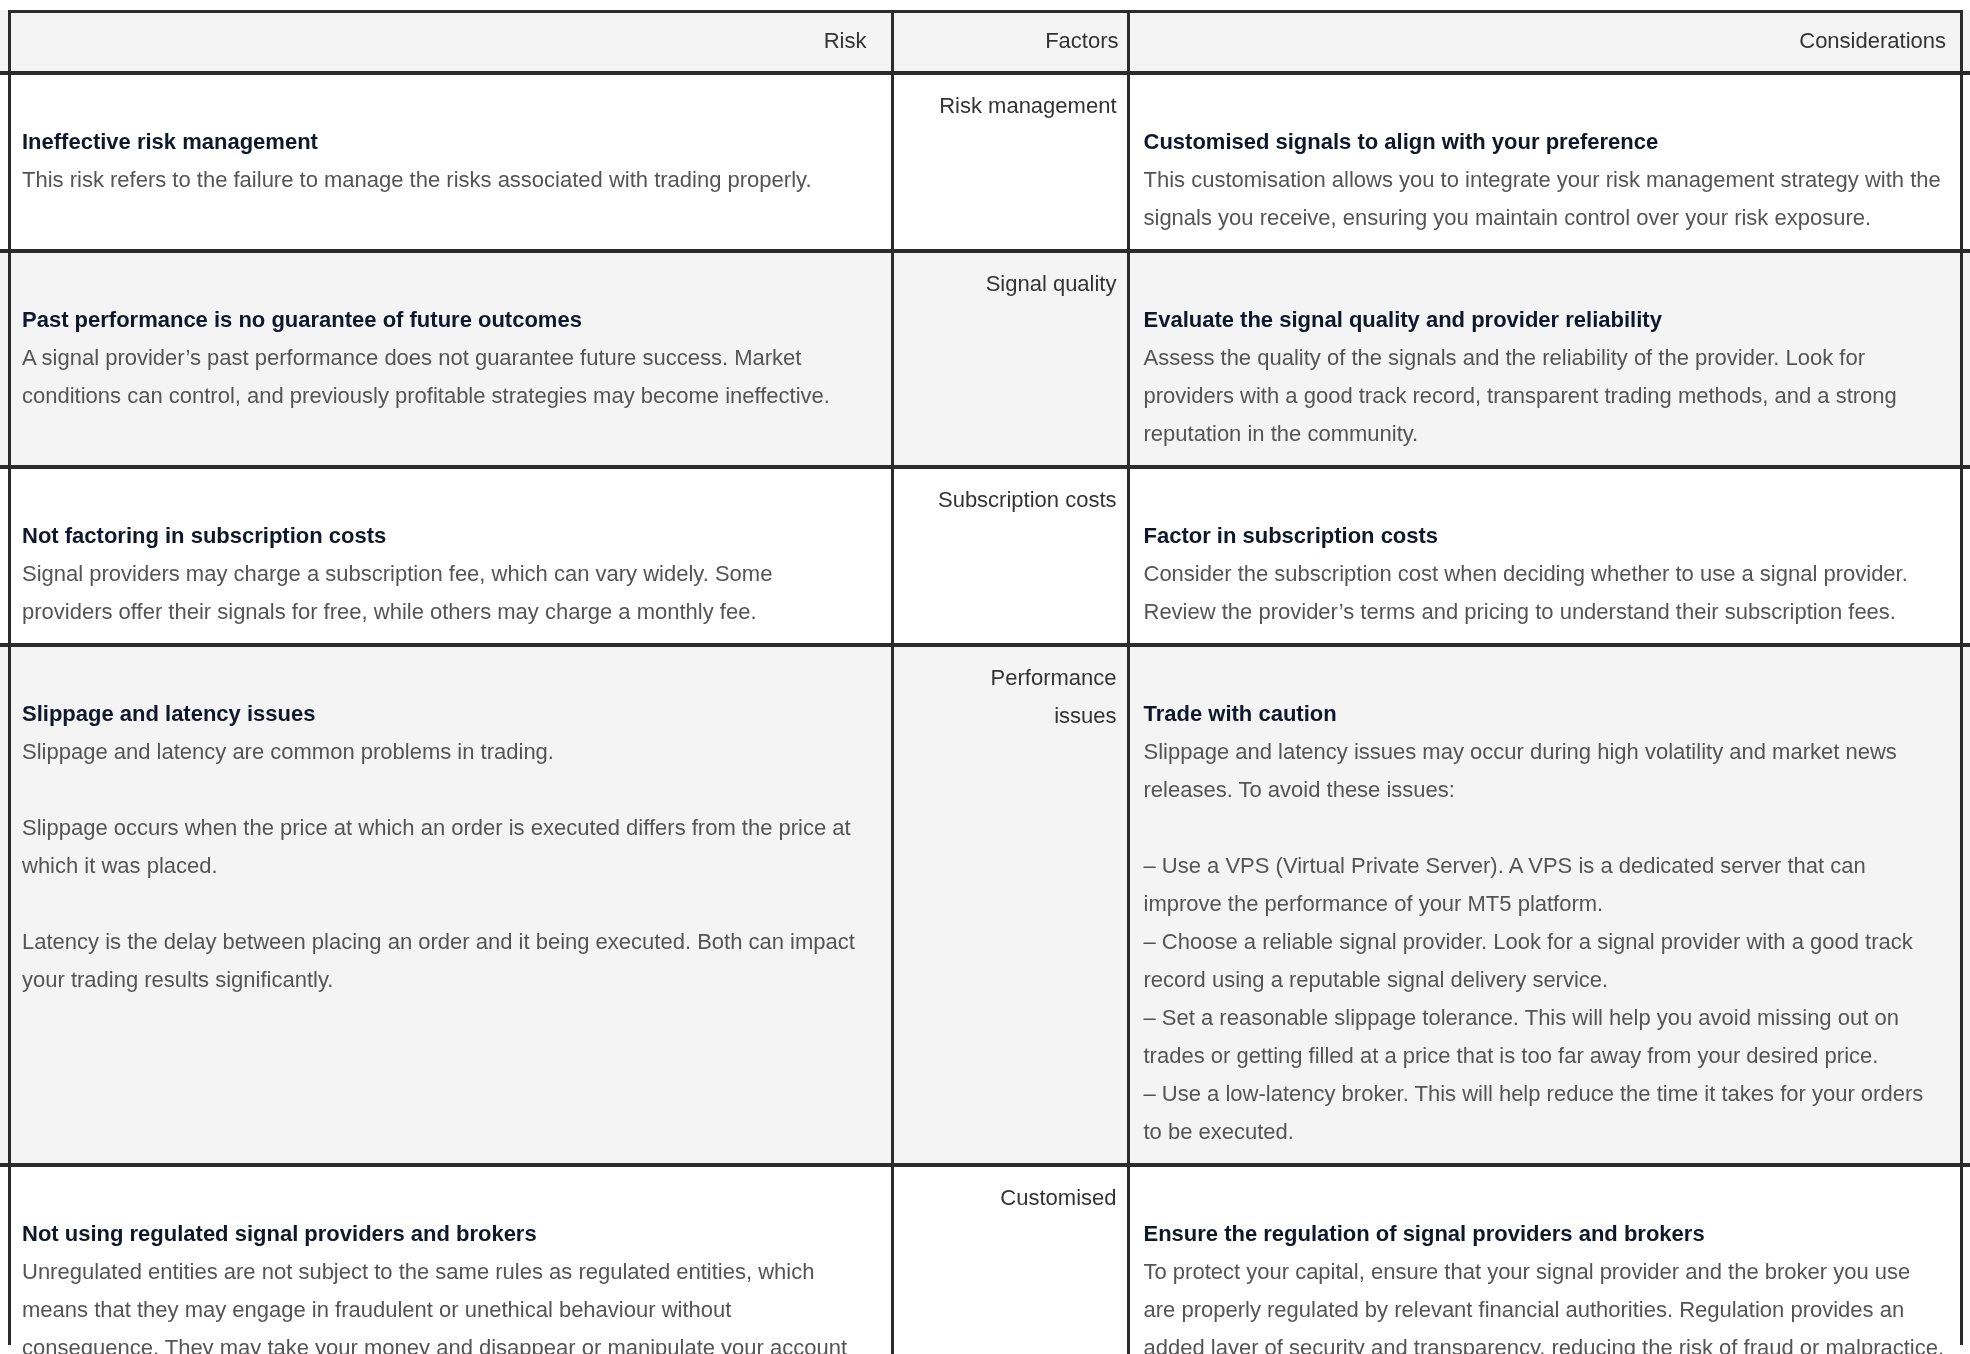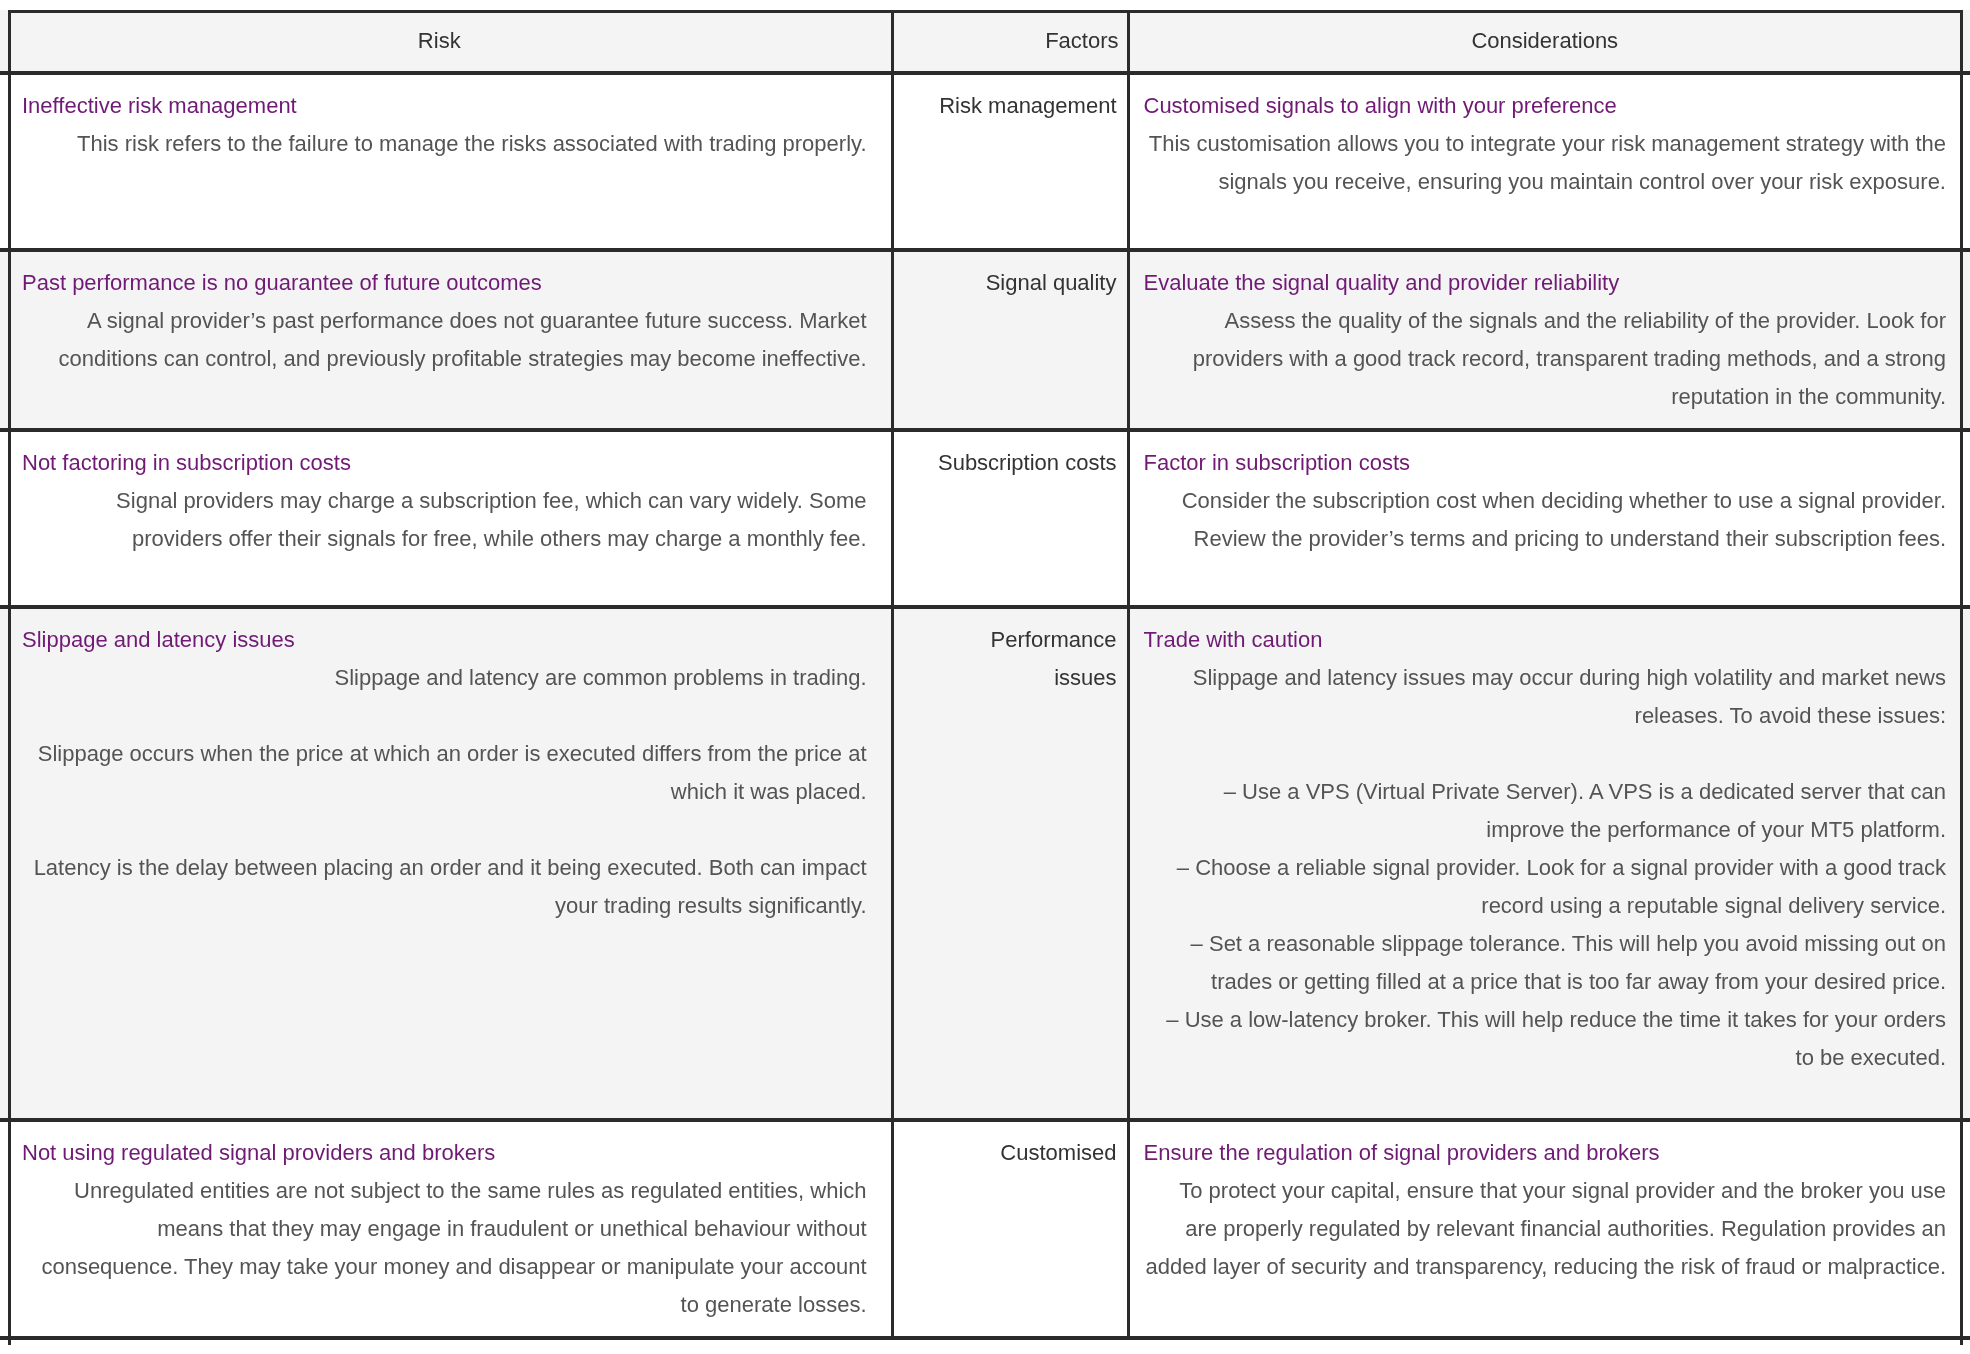--- a/index.html
+++ b/index.html
@@ -26,21 +26,21 @@
   col.col-risk { width: 892px; }
   col.col-factors { width: 236px; }
   col.col-considerations { width: 842px; }
 
   thead tr { height: 63px; background: #f4f4f4; }
   thead th {
     font-size: 22px;
     font-weight: normal;
     color: #333333;
     vertical-align: middle;
-    text-align: center;
+    text-align: right;
     padding: 0 24px 0 12px;
   }
   thead th.th-factors { text-align: right; padding: 0 8px; }
   thead th.th-considerations { padding-left: 14px; }
 
   tbody tr { border-top: 4px solid #2b2b2b; background: #ffffff; }
   tbody tr:nth-child(even) { background: #f4f4f4; }
 
   td { vertical-align: top; box-sizing: border-box; }
   td + td, th + th { border-left: 3px solid #2b2b2b; }
@@ -58,29 +58,29 @@
 
   tr.row-1 { height: 177px; }
   tr.row-2 { height: 171px; }
   tr.row-3 { height: 177px; }
   tr.row-4 { height: 513px; }
   tr.row-5 { height: 212px; padding-left: 16px; }
 
   .cell-title {
     font-size: 22px;
     line-height: 38px;
-    font-weight: 400;
-    color: #701a75;
+    font-weight: 700;
+    color: #0f172a;
+    margin-top: 36px;
   }
   .cell-body {
     font-size: 22px;
     line-height: 38px;
     color: #545454;
     white-space: pre-line;
-    text-align: right;
   }
 
   
   .topline {
     position: absolute;
     top: 10px; left: 8px; right: 7px;
     height: 3px;
     background: #2b2b2b;
   }
   .vline {

